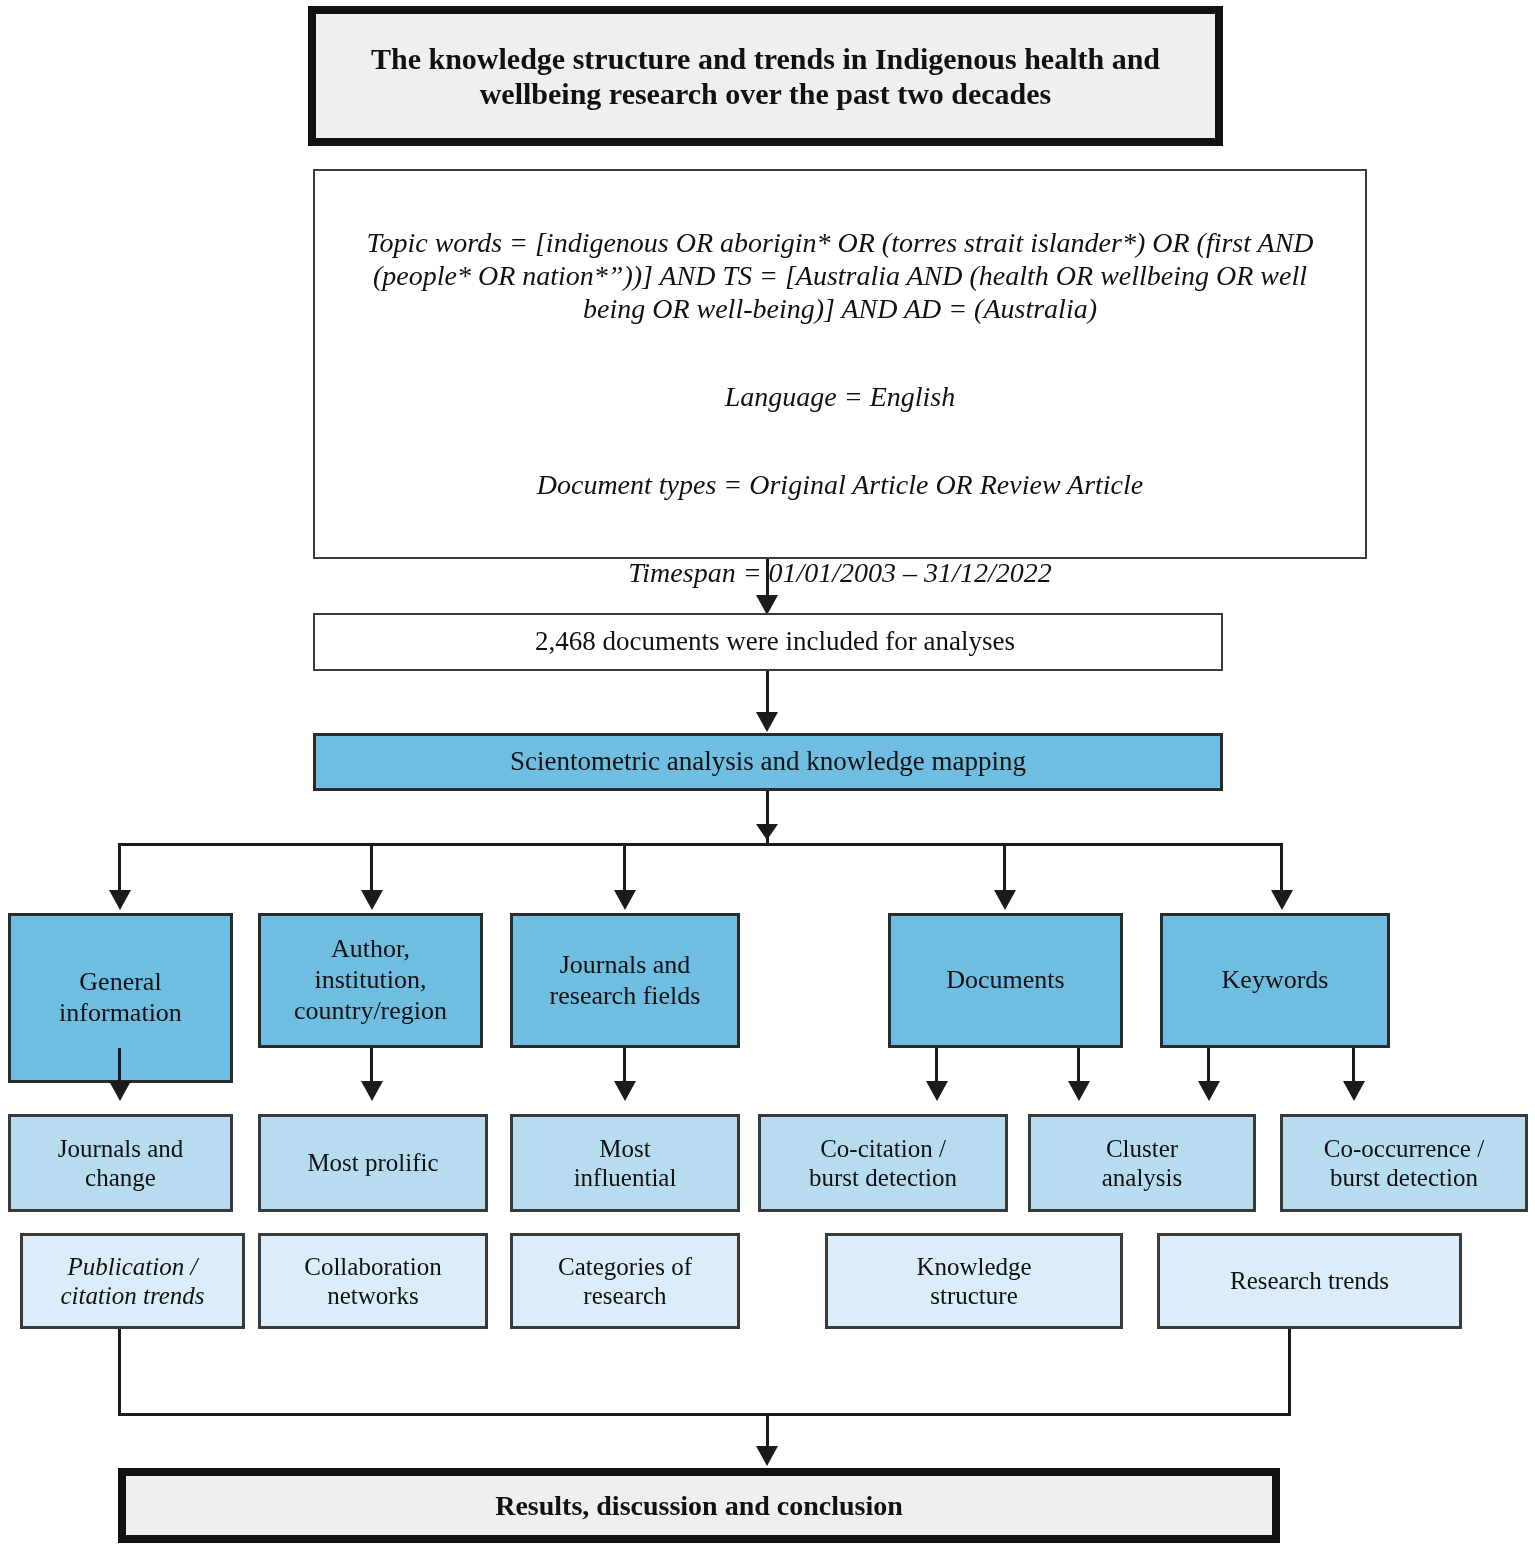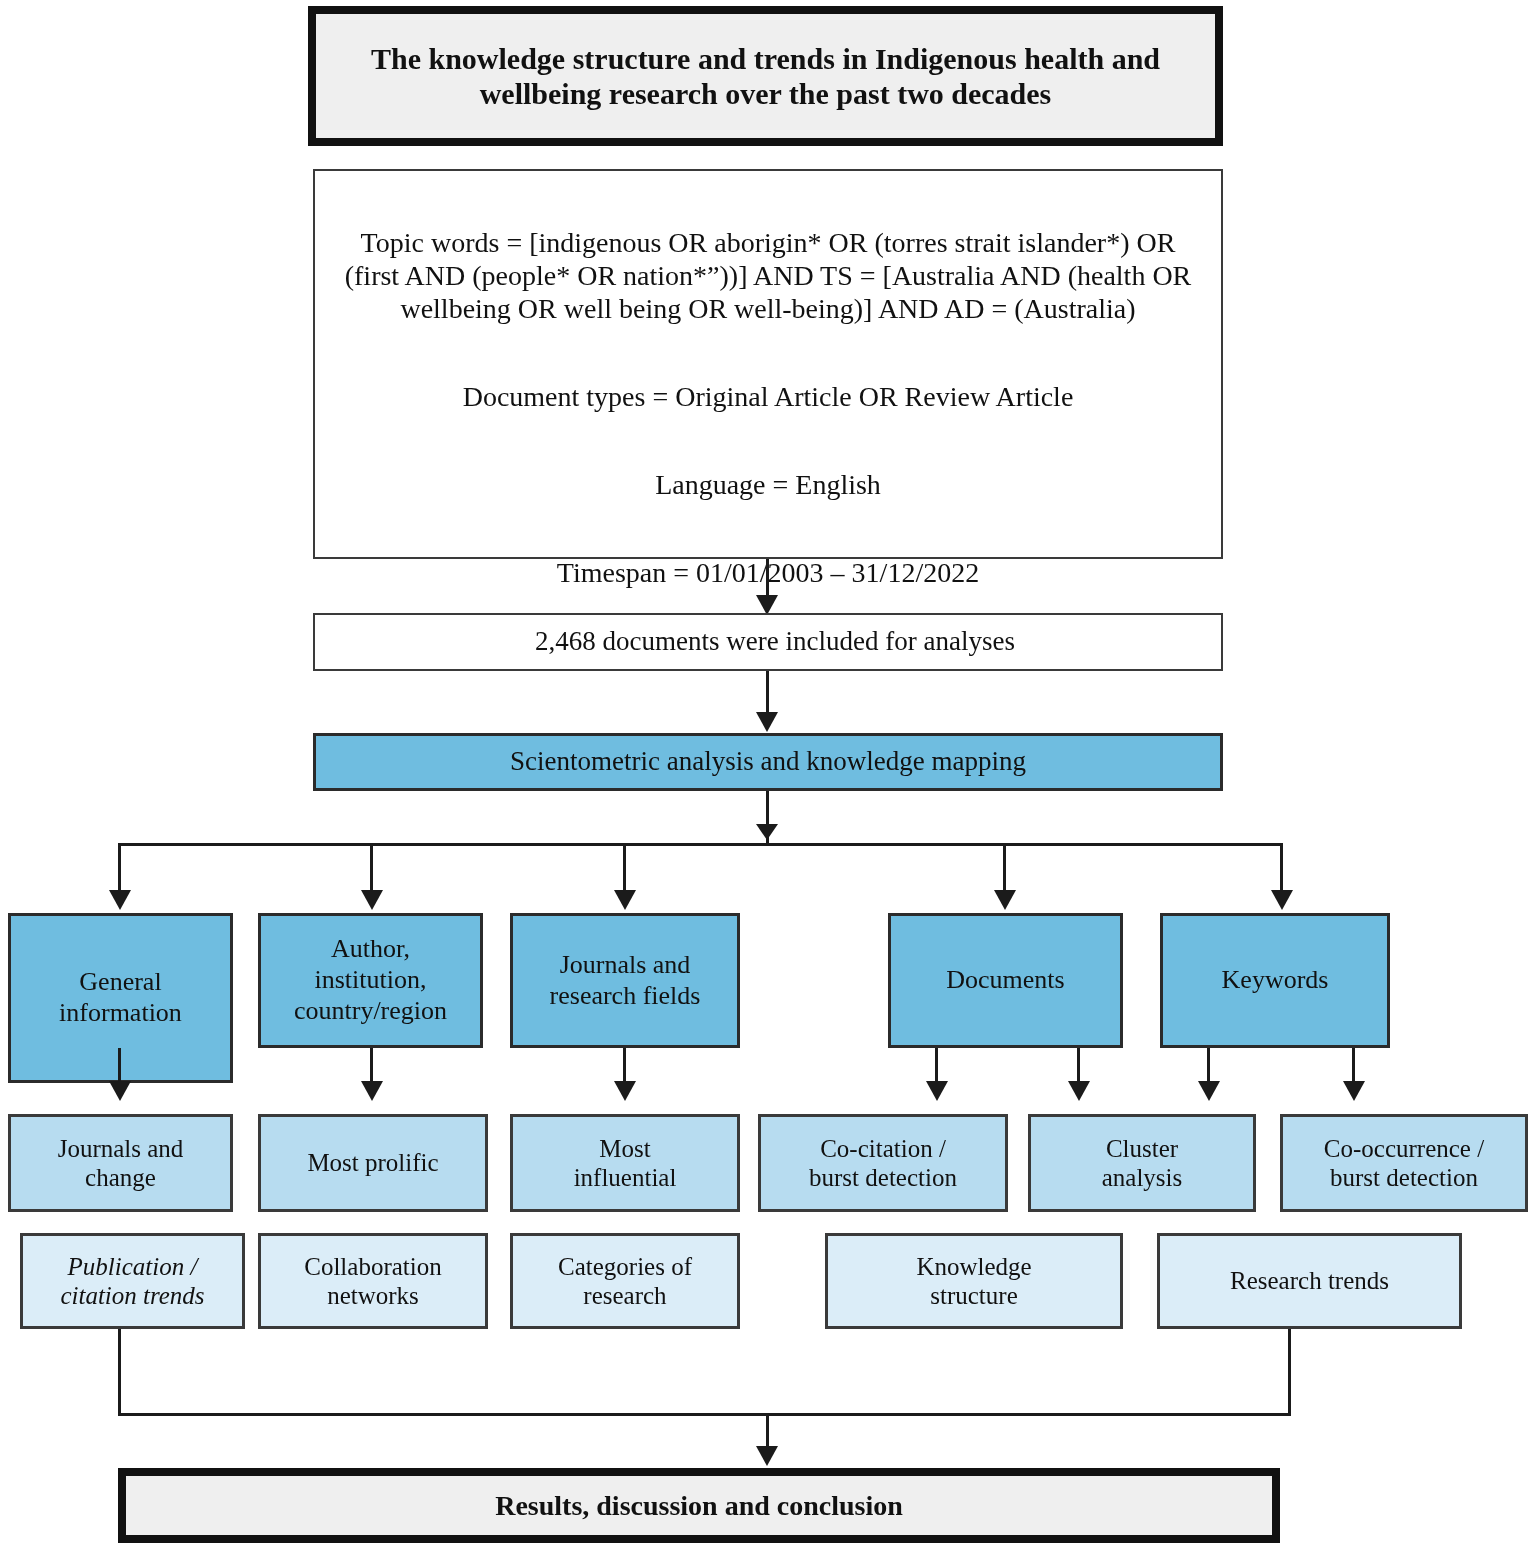--- a/index.html
+++ b/index.html
@@ -92,24 +92,24 @@
 </style>
 </head>
 <body>
 
 <div id="canvas">
 
   <div class="box grey title-box" style="left:308px; top:6px; width:915px; height:140px;">
     <span>The knowledge structure and trends in Indigenous health and wellbeing research over the past two decades</span>
   </div>
 
-  <div class="box white query-box" style="left:313px; top:169px; width:910px; height:390px;">
+  <div class="box white query-box" style="left:313px; top:169px; width:1054px; height:390px;font-style:italic;">
     <p>Topic words = [indigenous OR aborigin* OR (torres strait islander*) OR (first AND (people* OR nation*”))] AND TS = [Australia AND (health OR wellbeing OR well being OR well-being)] AND AD =  (Australia)</p>
+    <p>Language = English</p>
     <p>Document types = Original Article OR Review Article</p>
-    <p>Language = English</p>
     <p>Timespan = 01/01/2003 – 31/12/2022</p>
   </div>
 
   <div class="vline" style="left:766px; top:559px; height:44px;"></div>
   <div class="arrowhead" style="left:756px; top:595px;"></div>
 
   <div class="box white docs-box" style="left:313px; top:613px; width:910px; height:58px;">
     <span>2,468 documents were included for analyses</span>
   </div>
 

